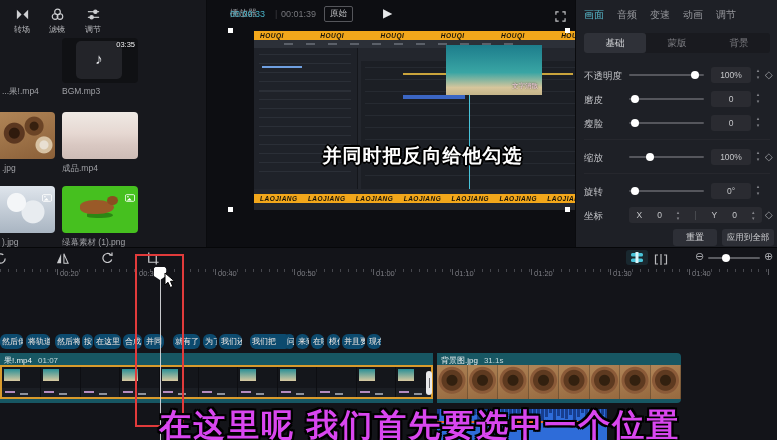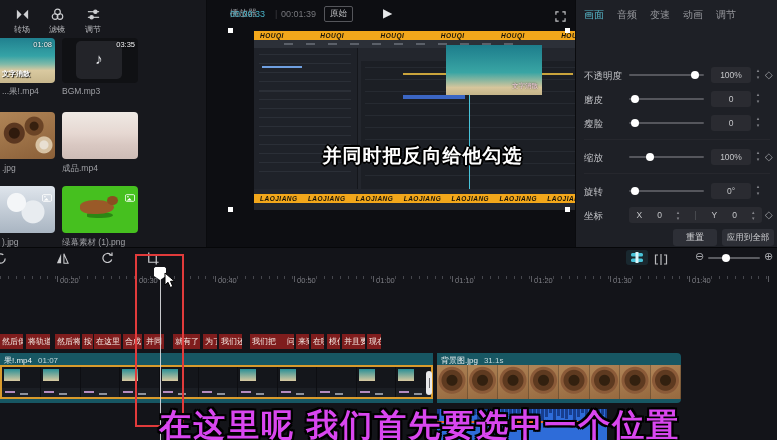--- a/index.html
+++ b/index.html
@@ -78,30 +78,30 @@
   .stepper{position:absolute;left:170px;top:-1px;width:8px;height:16px;font-size:5px;color:#85868b;line-height:7px;text-align:center;}
   .kf{position:absolute;left:181px;top:1px;font-size:10px;color:#9b9ca1;}
   .sepline{position:absolute;left:8px;width:186px;height:1px;background:#26272d;}
   #coord-box{position:absolute;left:45px;top:-1px;width:133px;height:16px;background:#2a2b31;border-radius:3px;display:flex;align-items:center;justify-content:space-around;font-size:8.5px;color:#c6c7ca;}
   #coord-box .dim{color:#85868b;font-size:5px;line-height:6px;}
   .pbtn{position:absolute;height:17px;background:#2d2f36;border-radius:3px;font-size:9px;color:#cfd0d3;text-align:center;line-height:17px;}
 
   
   #timeline{left:0;top:247px;width:777px;height:193px;background:#131419;border-top:1px solid #060709;}
   .ticon{position:absolute;top:3px;}
-  #ruler{position:absolute;left:0;top:18px;width:770px;height:16px;overflow:hidden;margin-top:7px;}
+  #ruler{position:absolute;left:0;top:18px;width:770px;height:16px;overflow:hidden;}
   #ruler .minors{position:absolute;left:0;top:3px;width:100%;height:3px;background:repeating-linear-gradient(90deg,#45464c 0 1px,transparent 1px 7.9px);}
   .rtick{position:absolute;top:3px;width:1px;height:6px;background:#5b5c62;}
   .rlabel{position:absolute;top:3px;font-size:7.5px;color:#7e7f85;white-space:nowrap;}
   #zoom-slider{position:absolute;left:708px;top:9px;width:52px;height:2px;background:#5a5b60;border-radius:1px;}
   #zoom-slider .zthumb{position:absolute;left:14px;top:-3px;width:8px;height:8px;background:#fff;border-radius:50%;}
   .zsign{position:absolute;top:2px;font-size:11px;color:#a7a8ad;}
   #snap-btn{position:absolute;left:626px;top:2px;width:22px;height:15px;border-radius:3px;background:rgba(70,190,210,.12);}
   #chips{position:absolute;left:0;top:86px;width:777px;height:15px;}
-  .chip{position:absolute;top:0;height:15px;background:#7f1d1d;border-radius:0;color:#f6ece6;font-size:8px;line-height:15px;padding:0 2px;overflow:hidden;white-space:nowrap;}
+  .chip{position:absolute;top:0;height:15px;background:#0c4a6e;border-radius:6px;color:#f6ece6;font-size:8px;line-height:15px;padding:0 2px;overflow:hidden;white-space:nowrap;}
   #track{position:absolute;left:0;top:105px;width:673px;height:50px;}
   .vclip{position:absolute;top:0;height:50px;background:#175763;}
   .vclip .clabel{position:absolute;left:4px;top:2px;font-size:8px;color:#eef2f3;white-space:nowrap;}
   .vclip .cdur{margin-left:6px;color:#c4d8db;}
   #strip1{position:absolute;left:0;top:12px;width:433px;height:34px;border:2px solid #d99b2c;display:flex;overflow:hidden;background:#14161b;}
   .frame{position:relative;width:39.4px;height:100%;flex:none;background:#14161b;border-right:1px solid #0d0e12;}
   .frame .mini{position:absolute;left:2px;top:2px;width:16px;height:12px;background:linear-gradient(180deg,#2a8f96,#d8c9a0);}
   .frame .strip{position:absolute;left:0;bottom:0;width:100%;height:9px;background:#1b1e24;}
   .frame .d1{position:absolute;left:3px;bottom:4px;width:10px;height:2px;background:#b48bc0;}
   .frame .d2{position:absolute;left:18px;bottom:2px;width:8px;height:2px;background:#8d929b;}
@@ -145,24 +145,20 @@
     <div class="tool" style="left:78px">
       <span><svg width="15" height="15" viewBox="0 0 16 16" stroke="#cfd0d3" stroke-width="1.2" fill="#cfd0d3">
             <line x1="2" y1="5" x2="14" y2="5"></line>
             <circle cx="10" cy="5" r="1.8"></circle>
             <line x1="2" y1="11" x2="14" y2="11"></line>
             <circle cx="6" cy="11" r="1.8"></circle>
           </svg></span>
       <div class="tlabel">调节</div>
     </div>
 
-    <div class="thumb cut beach-bg" style="left:0;top:38px;width:55px;height:45px;">
-      <span class="dur">01:08</span>
-      <span class="overlay-mini">文字消散</span>
-    </div>
     <div class="mname" style="left:2px;top:86px;width:54px;overflow:hidden;">...果!.mp4</div>
 
     <div class="thumb" style="left:62px;top:38px;width:76px;height:45px;">
       <div class="music-tile">
           <span>♪</span>
         </div>
       <span class="dur">03:35</span>
     </div>
     <div class="mname" style="left:62px;top:86px;">BGM.mp3</div>
 
@@ -249,20 +245,25 @@
     </div>
   </div>
 
   <div id="prop-panel" class="abs">
     <div class="ptab active" style="left:8px">画面</div>
     <div class="ptab" style="left:41px">音频</div>
     <div class="ptab" style="left:74px">变速</div>
     <div class="ptab" style="left:107px">动画</div>
     <div class="ptab" style="left:140px">调节</div>
 
+    <div id="subtabs">
+      <div class="subtab active">基础</div>
+      <div class="subtab">蒙版</div>
+      <div class="subtab">背景</div>
+    </div>
 
     <div id="prop-rows">
         <div class="prow" style="top: 68px;">
           <span class="plabel">不透明度</span>
           <div class="ptrack">
             <div class="pthumb" style="left: 62.31px;"></div>
           </div>
           <div class="vbox">100%</div>
           <div class="stepper">▴<br>▾</div>
           <span class="kf">◇</span>

